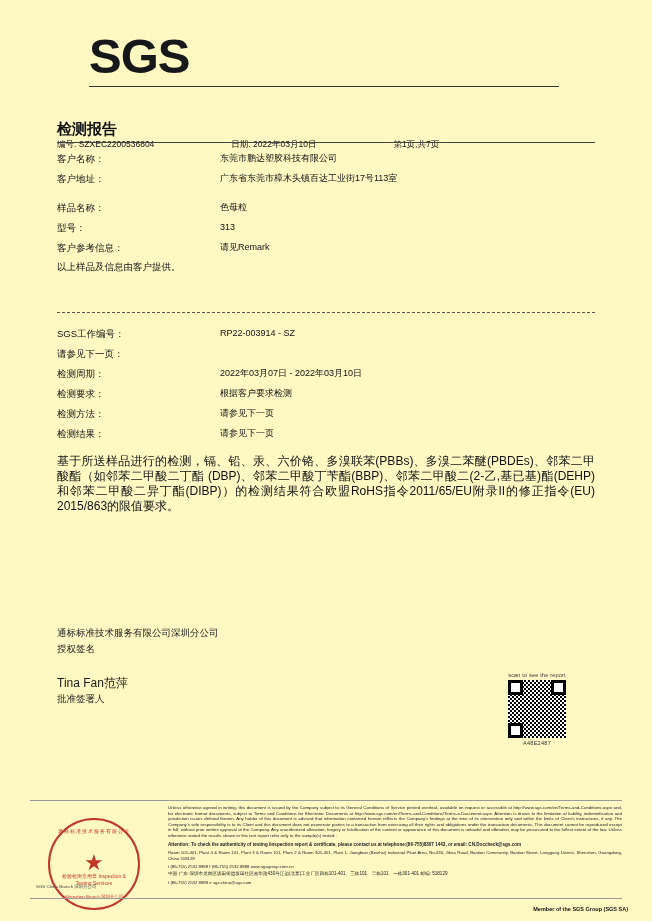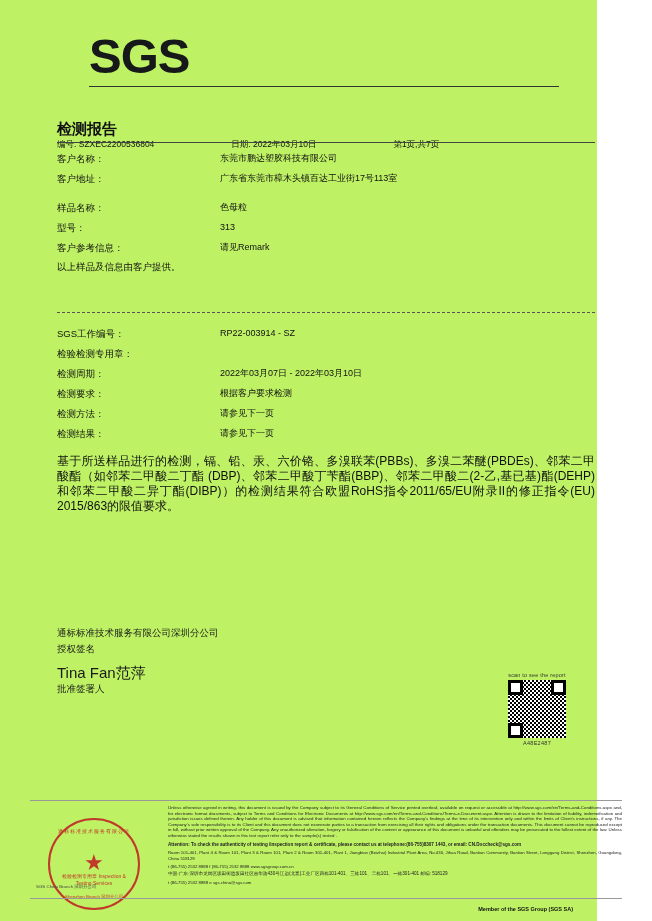--- a/index.html
+++ b/index.html
@@ -11,24 +11,23 @@
     width: 652px;
     height: 921px;
     font-family: "Liberation Sans", sans-serif;
     color: #1a1a1a;
     position: relative;
     overflow: hidden;
   }
   .page {
     position: absolute;
     left: 0; top: 0;
-    width: 552px;
+    width: 652px;
     height: 921px;
-    background: #bef264;
-    padding-left: 45px;
+    background: #fef9c3;
   }
 
   
   .logo-block {
     position: absolute;
     left: 89px;
     top: 30px;
     width: 470px;
   }
   .sgs-logo {
@@ -159,21 +158,21 @@
     left: 14px;
     top: 0;
   }
   .sig-underline {
     position: absolute;
     left: 0;
     top: 46px;
     width: 130px;
     border-top: 1px solid #222;
   }
-  .sig-name { margin-top: 8px; font-size: 15px; }
+  .sig-name { margin-top: 18px; font-size: 12px; }
   .sig-role { font-size: 9.5px; }
 
   
   .qr-wrap {
     position: absolute;
     left: 505px;
     top: 672px;
     width: 64px;
     text-align: center;
   }
@@ -365,21 +364,21 @@
   </div>
 
   <div class="dashed-rule" style="top:312px;"></div>
 
   <div class="fields2">
     <div class="frow">
       <div class="flabel">SGS工作编号：</div>
       <div class="fvalue">RP22-003914 - SZ</div>
     </div>
     <div class="frow">
-      <div class="flabel">检验检测专用章：</div>
+      <div class="flabel">请参见下一页：</div>
     </div>
     <div class="frow">
       <div class="flabel">检测周期：</div>
       <div class="fvalue">2022年03月07日 - 2022年03月10日</div>
     </div>
     <div class="frow">
       <div class="flabel">检测要求：</div>
       <div class="fvalue">根据客户要求检测</div>
     </div>
     <div class="frow">

